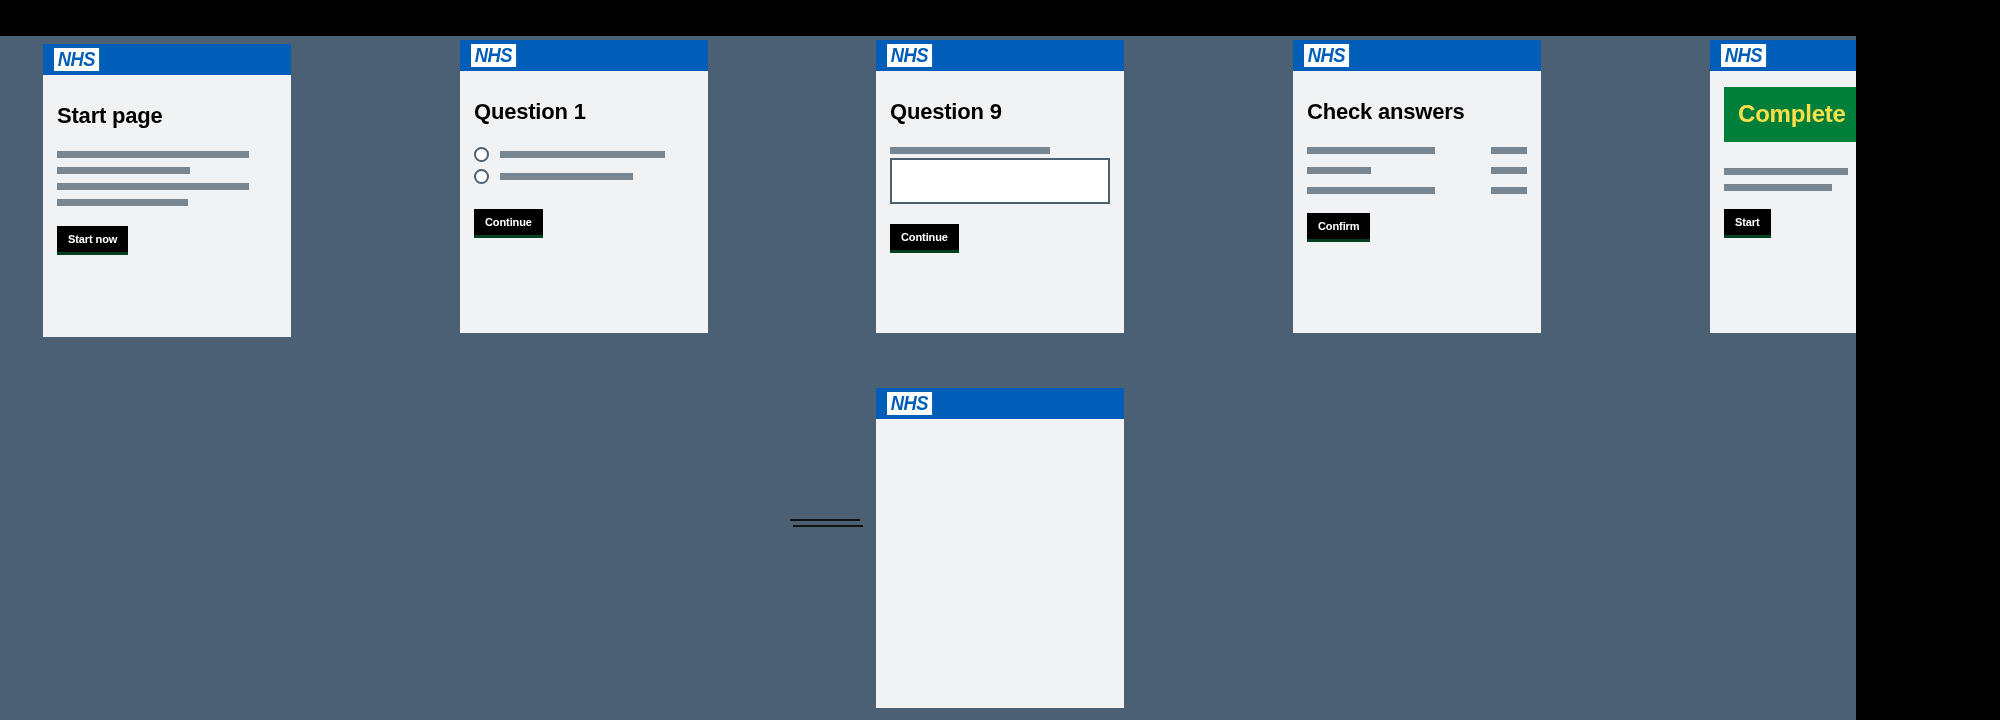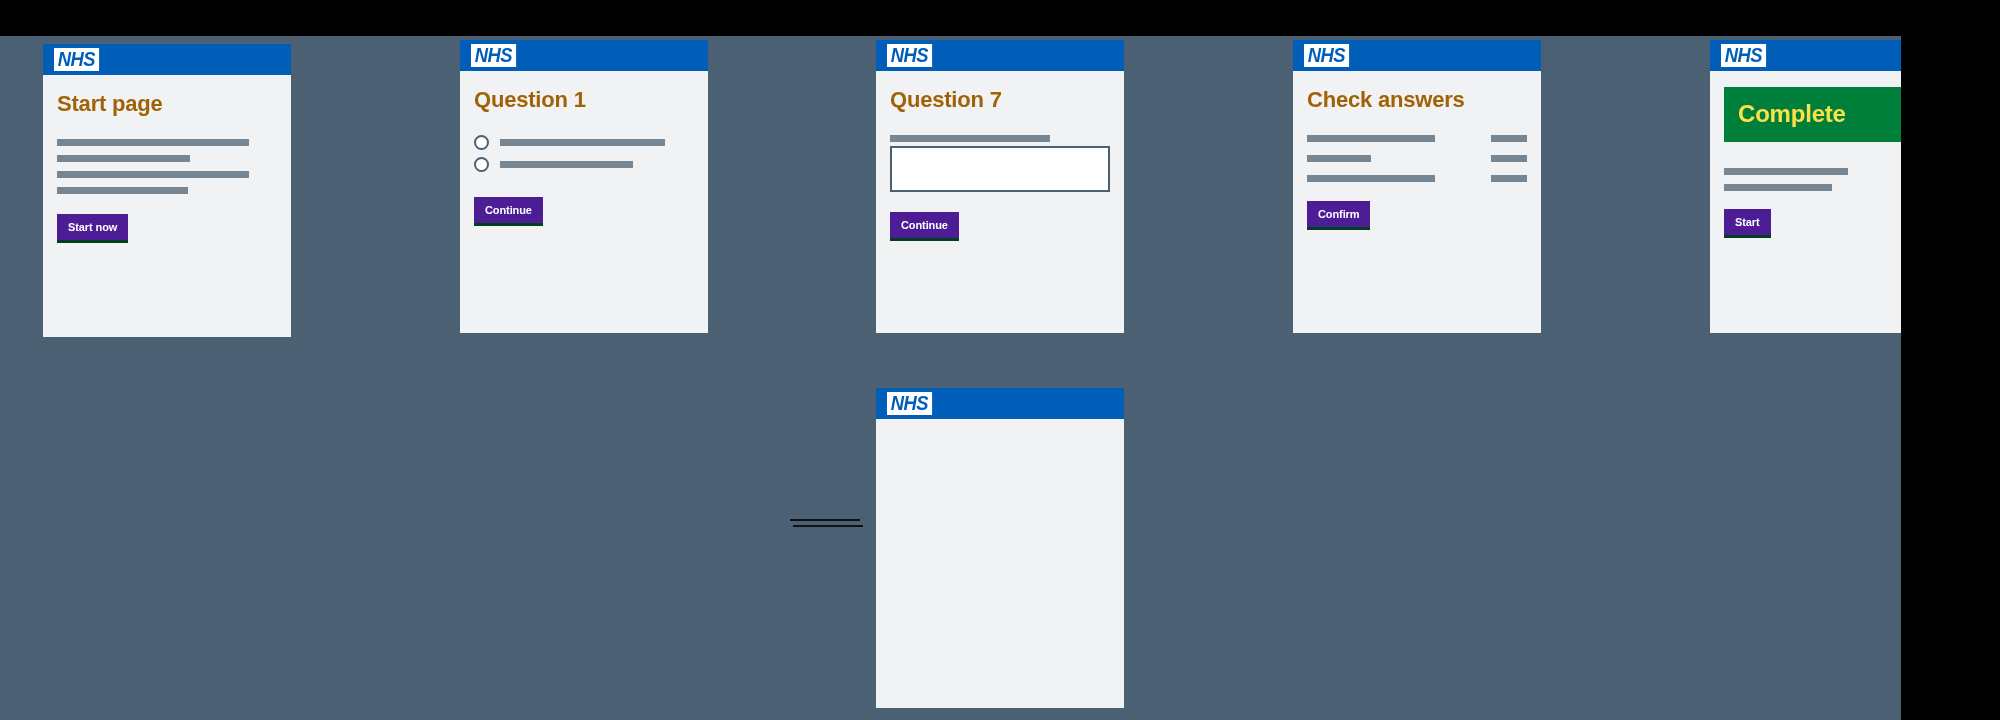--- a/index.html
+++ b/index.html
@@ -15,21 +15,20 @@
     left:0;top:0;
     width:2000px;height:720px;
     background:#000000;
   }
   #canvas{
     position:absolute;
     left:0;top:36px;
     width:1856px;height:684px;
     background:#4b6072;
     overflow:hidden;
-    padding-left:45px;
   }
   
   .watermark{
     position:absolute;
     width:0;height:0;
     border-top:30px solid transparent;
     border-bottom:30px solid transparent;
     border-left:42px solid rgba(255,255,255,0.035);
     pointer-events:none;
   }
@@ -59,22 +58,22 @@
     padding:1px 4px 2px 4px;
     transform:scaleX(0.92);
     transform-origin:left center;
   }
   .card-body{
     padding:16px 14px 0 14px;
   }
   .card-title{
     font-size:22px;
     font-weight:bold;
-    color:#a16207;
-    margin:0 0 22px 0;
+    color:#000000;
+    margin:12px 0 22px 0;
     letter-spacing:-0.2px;
   }
   .panel-confirm{
     background:#007f3b;
     color:#fde047;
     font-size:24px;
     font-weight:bold;
     padding:13px 14px 14px 14px;
     margin:0 0 26px 0;
     letter-spacing:-0.2px;
@@ -105,21 +104,21 @@
   .textbox{
     background:#ffffff;
     border:2px solid #4b6072;
     height:46px;
     box-sizing:border-box;
     margin-top:4px;
   }
 
   .btn{
     display:inline-block;
-    background:#4c1d95;
+    background:#000000;
     color:#ffffff;
     font-size:11px;
     font-weight:bold;
     padding:7px 11px 7px 11px;
     border:0;
     box-shadow:0 3px 0 #00401e;
     cursor:pointer;
     font-family:"Liberation Sans", sans-serif;
     letter-spacing:-0.1px;
   }
@@ -180,21 +179,21 @@
           <button class="btn">Continue</button>
         </div>
       </div>
     </div>
 
     <div class="card" style="left:876px;top:4px;width:248px;height:293px;">
       <div class="card-header">
         <span class="nhs-logo">NHS</span>
       </div>
       <div class="card-body">
-        <div class="card-title">Question 7</div>
+        <div class="card-title">Question 9</div>
         <div class="bar" style="width:160px;margin-bottom:4px;"></div>
         <div class="textbox" placeholder=""></div>
         <div class="btn-wrap" style="margin-top:20px;">
           <button class="btn">Continue</button>
         </div>
       </div>
     </div>
 
     <div class="card" style="left:1293px;top:4px;width:248px;height:293px;">
       <div class="card-header">

